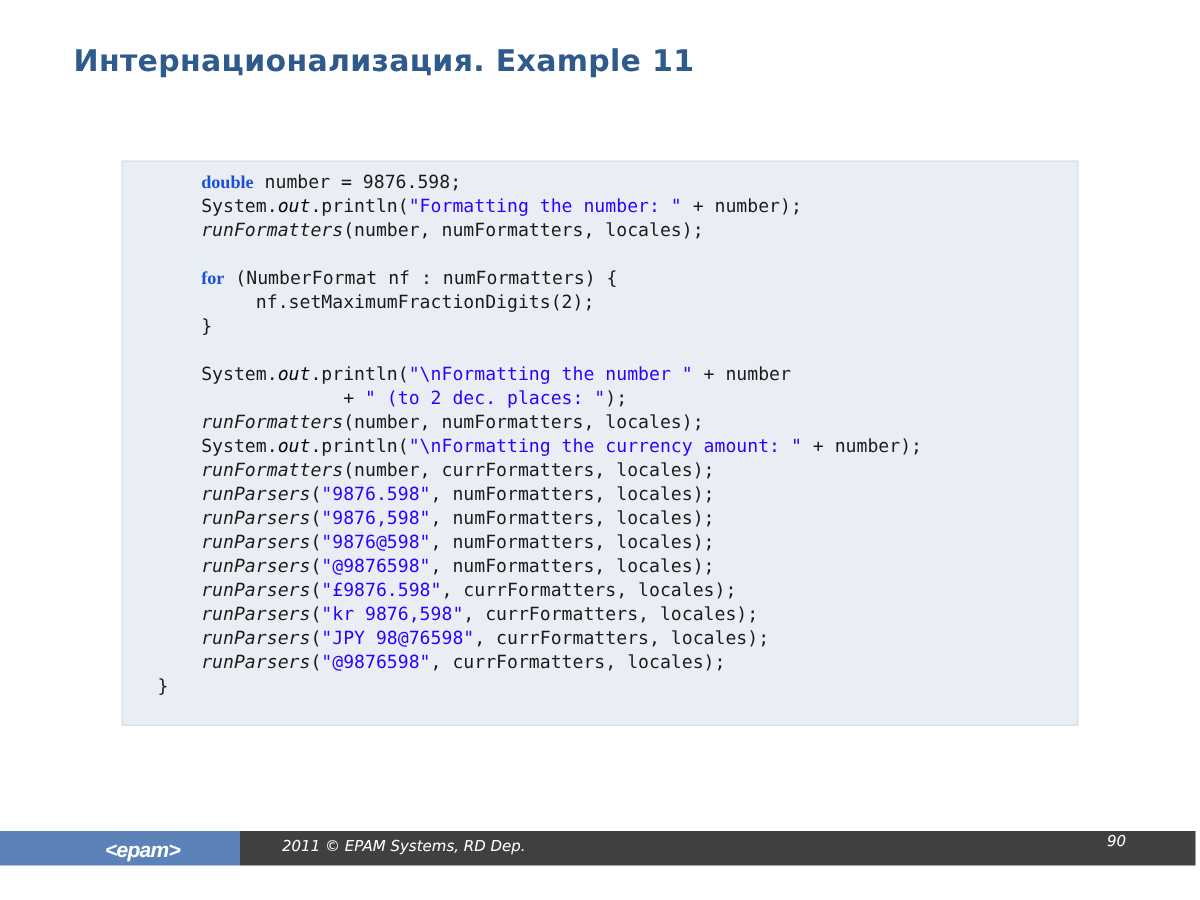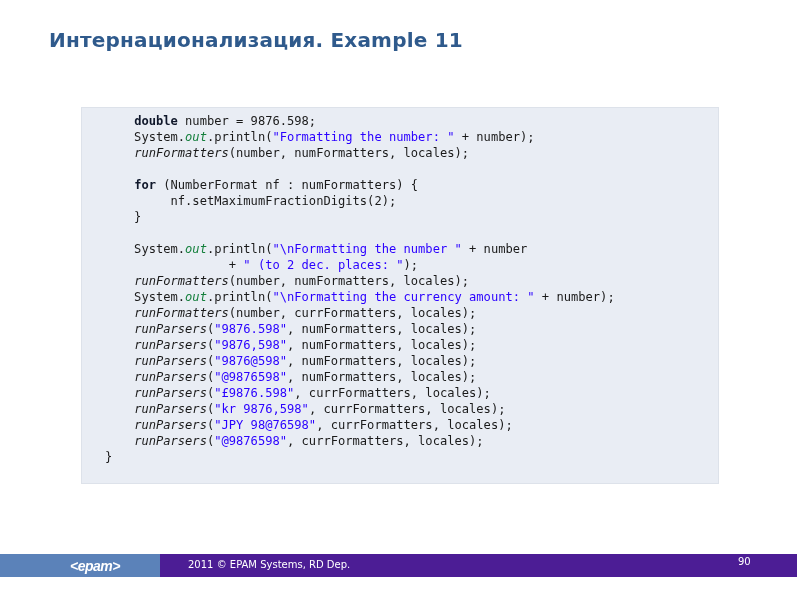--- a/index.html
+++ b/index.html
@@ -15,36 +15,36 @@
   .code-box {
     position: absolute; left: 81px; top: 107px; width: 638px; height: 377px;
     background: #e9edf4; border: 1px solid #dde2ea; box-sizing: border-box;
   }
   .code {
     position: absolute; left: 105px; top: 113px;
     font-family: "DejaVu Sans Mono", monospace; font-size: 12.1px; line-height: 16px;
     color: #1a1a1a; white-space: pre; margin: 0;
   }
   .code .line { display: block; height: 16px; }
-  .kw { color: #0f172a; font-weight: bold; }
-  .fld { color: #15803d; font-style: italic; }
+  .kw { color: #1d4ed8; font-weight: bold; font-family: Liberation Serif, serif; }
+  .fld { color: #000000; font-style: italic; }
   .str { color: #2a00ff; }
   .it { font-style: italic; }
   .footer {
     position: absolute; left: 0; top: 554px; width: 797px; height: 22px; display: flex;
   }
   .footer-logo {
     width: 160px; height: 23px; background: #5b82b9; display: flex; align-items: center; justify-content: center;
   }
   .footer-logo span {
     color: #ffffff; font-weight: bold; font-style: italic; font-size: 14px;
     font-family: "Liberation Sans", sans-serif; letter-spacing: -0.5px; margin-left: 30px;
   }
   .footer-main {
-    flex: 1; height: 23px; background: #4c1d95; position: relative;
+    flex: 1; height: 23px; background: #404040; position: relative; font-style: italic;
   }
   .footer-copy {
     position: absolute; left: 28px; top: 5px; color: #ffffff; font-size: 10px;
     font-family: "DejaVu Sans", sans-serif;
   }
   .footer-page {
     position: absolute; left: 578px; top: 2px; color: #ffffff; font-size: 10px;
     font-family: "DejaVu Sans", sans-serif;
   }
 </style>

